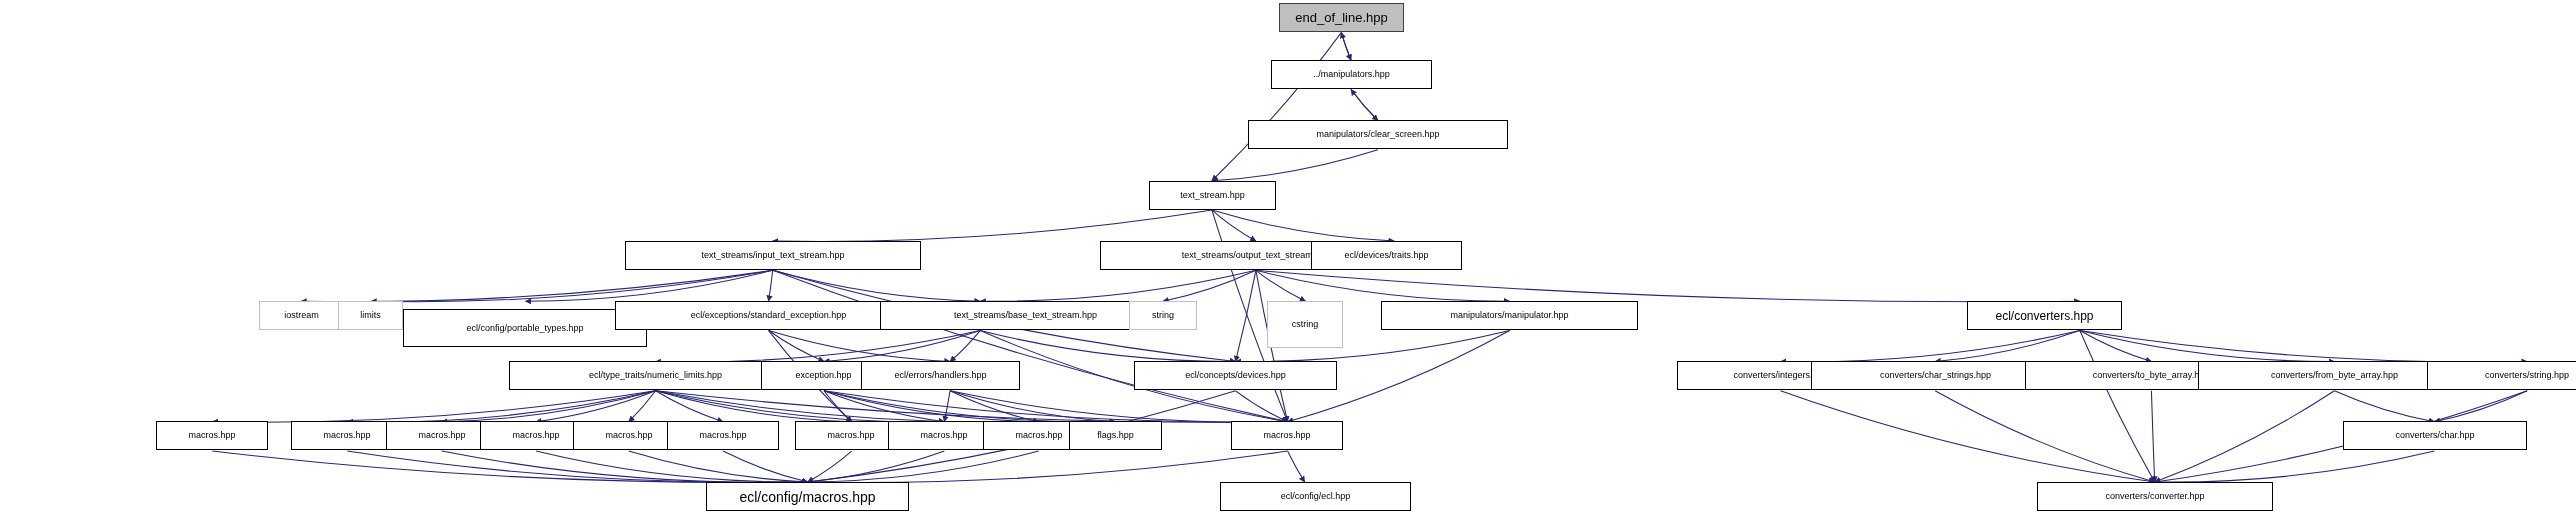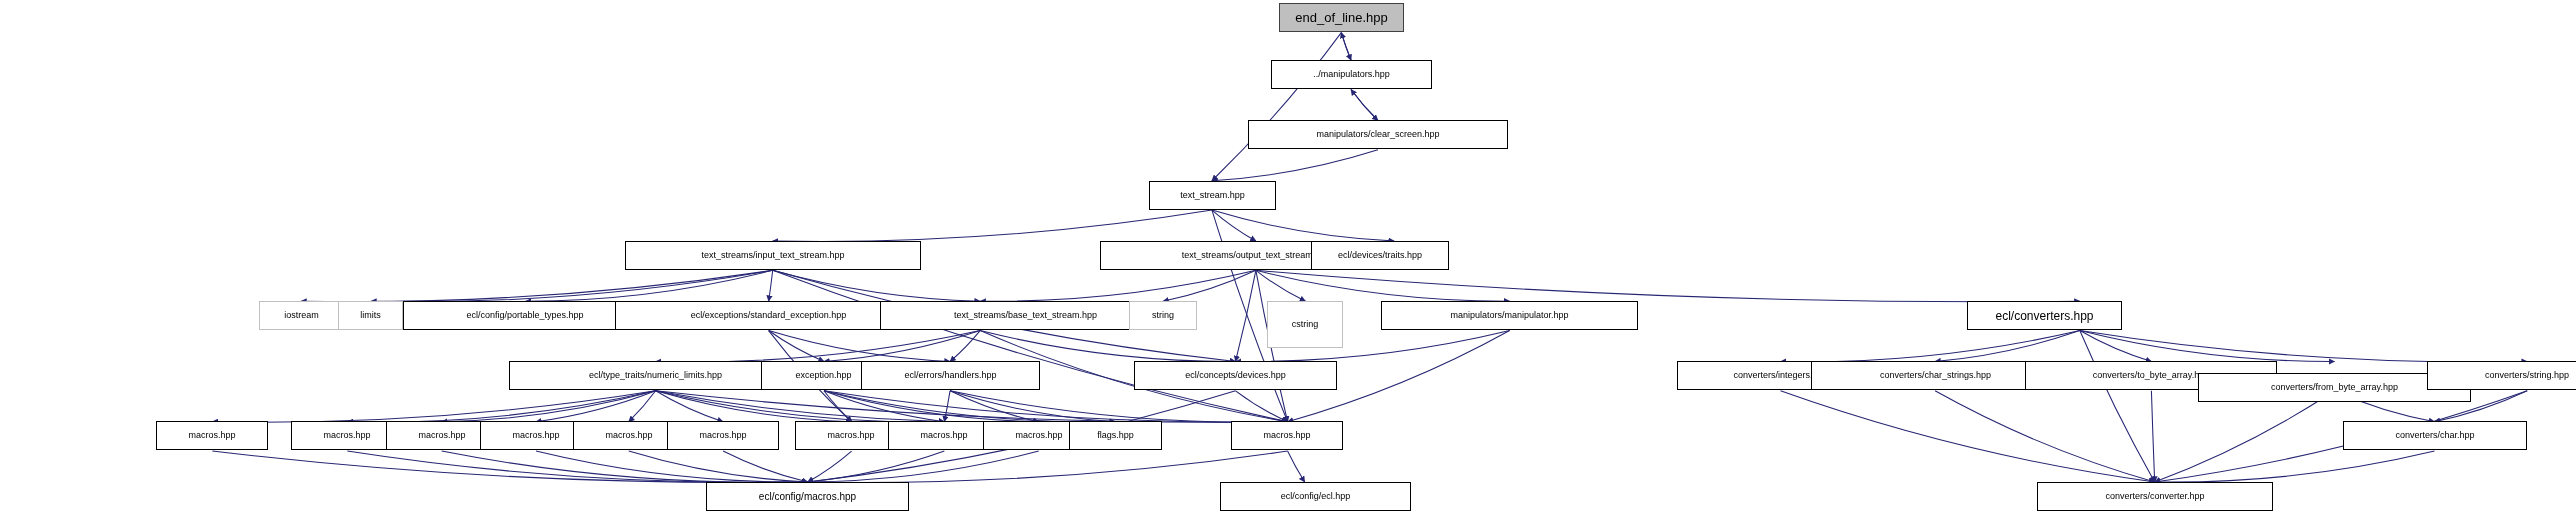--- a/index.html
+++ b/index.html
@@ -118,30 +118,30 @@
       </div>
       <div class="node" style="left: 1149px; top: 181px; width: 127px; height: 29px; font-size: 9px;">
         <span class="lbl">text_stream.hpp</span>
       </div>
       <div class="node" style="left: 625px; top: 241px; width: 296px; height: 29px; font-size: 9px;">
         <span class="lbl">text_streams/input_text_stream.hpp</span>
       </div>
       <div class="node" style="left: 1100px; top: 241px; width: 312px; height: 29px; font-size: 9px;">
         <span class="lbl">text_streams/output_text_stream.hpp</span>
       </div>
-      <div class="node" style="left: 1311px; top: 241px; width: 138px; height: 29px; font-size: 9px;">
+      <div class="node" style="left: 1311px; top: 241px; width: 151px; height: 29px; font-size: 9px;">
         <span class="lbl">ecl/devices/traits.hpp</span>
       </div>
       <div class="node sys" style="left: 259px; top: 301px; width: 85px; height: 29px; font-size: 9px;">
         <span class="lbl">iostream</span>
       </div>
       <div class="node sys" style="left: 338px; top: 301px; width: 65px; height: 29px; font-size: 9px; text-align: right;">
         <span class="lbl">limits</span>
       </div>
-      <div class="node" style="left: 403px; top: 301px; width: 244px; height: 29px; font-size: 9px;">
+      <div class="node" style="left: 403px; top: 309px; width: 244px; height: 38px; font-size: 9px;">
         <span class="lbl">ecl/config/portable_types.hpp</span>
       </div>
       <div class="node" style="left: 615px; top: 301px; width: 307px; height: 29px; font-size: 9px;">
         <span class="lbl">ecl/exceptions/standard_exception.hpp</span>
       </div>
       <div class="node" style="left: 835px; top: 301px; width: 291px; height: 29px; font-size: 9px; margin-left: 45px;">
         <span class="lbl">text_streams/base_text_stream.hpp</span>
       </div>
       <div class="node sys" style="left: 1129px; top: 301px; width: 68px; height: 29px; font-size: 9px;">
         <span class="lbl">string</span>
@@ -154,36 +154,36 @@
       </div>
       <div class="node" style="left: 1967px; top: 301px; width: 155px; height: 29px; font-size: 12px;">
         <span class="lbl">ecl/converters.hpp</span>
       </div>
       <div class="node" style="left: 509px; top: 361px; width: 293px; height: 29px; font-size: 9px;">
         <span class="lbl">ecl/type_traits/numeric_limits.hpp</span>
       </div>
       <div class="node" style="left: 761px; top: 361px; width: 125px; height: 29px; font-size: 9px;">
         <span class="lbl">exception.hpp</span>
       </div>
-      <div class="node" style="left: 861px; top: 361px; width: 179px; height: 29px; font-size: 9px;">
+      <div class="node" style="left: 861px; top: 361px; width: 159px; height: 29px; font-size: 9px;">
         <span class="lbl">ecl/errors/handlers.hpp</span>
       </div>
       <div class="node" style="left: 1134px; top: 361px; width: 203px; height: 29px; font-size: 9px; text-align: right;">
         <span class="lbl">ecl/concepts/devices.hpp</span>
       </div>
       <div class="node" style="left: 1677px; top: 361px; width: 207px; height: 29px; font-size: 9px;">
         <span class="lbl">converters/integers.hpp</span>
       </div>
       <div class="node" style="left: 1811px; top: 361px; width: 249px; height: 29px; font-size: 9px;">
         <span class="lbl">converters/char_strings.hpp</span>
       </div>
       <div class="node" style="left: 2025px; top: 361px; width: 252px; height: 29px; font-size: 9px;">
         <span class="lbl">converters/to_byte_array.hpp</span>
       </div>
-      <div class="node" style="left: 2198px; top: 361px; width: 273px; height: 29px; font-size: 9px; margin-top: 12px;">
+      <div class="node" style="left: 2198px; top: 361px; width: 273px; height: 29px; font-size: 9px;">
         <span class="lbl">converters/from_byte_array.hpp</span>
       </div>
       <div class="node" style="left: 2427px; top: 361px; width: 200px; height: 29px; font-size: 9px;">
         <span class="lbl">converters/string.hpp</span>
       </div>
       <div class="node" style="left: 156px; top: 421px; width: 112px; height: 29px; font-size: 9px;">
         <span class="lbl">macros.hpp</span>
       </div>
       <div class="node" style="left: 291px; top: 421px; width: 112px; height: 29px; font-size: 9px;">
         <span class="lbl">macros.hpp</span>
@@ -211,21 +211,21 @@
       </div>
       <div class="node" style="left: 1069px; top: 421px; width: 93px; height: 29px; font-size: 9px;">
         <span class="lbl">flags.hpp</span>
       </div>
       <div class="node" style="left: 1231px; top: 421px; width: 112px; height: 29px; font-size: 9px;">
         <span class="lbl">macros.hpp</span>
       </div>
       <div class="node" style="left: 2343px; top: 421px; width: 184px; height: 29px; font-size: 9px;">
         <span class="lbl">converters/char.hpp</span>
       </div>
-      <div class="node" style="left: 706px; top: 482px; width: 203px; height: 29px; font-size: 10px;">
+      <div class="node" style="left: 706px; top: 482px; width: 203px; height: 29px; font-size: 14px;">
         <span class="lbl">ecl/config/macros.hpp</span>
       </div>
       <div class="node" style="left: 1220px; top: 482px; width: 191px; height: 29px; font-size: 9px;">
         <span class="lbl">ecl/config/ecl.hpp</span>
       </div>
       <div class="node" style="left: 2037px; top: 482px; width: 236px; height: 29px; font-size: 9px;">
         <span class="lbl">converters/converter.hpp</span>
       </div>
     </div>
 </div>

